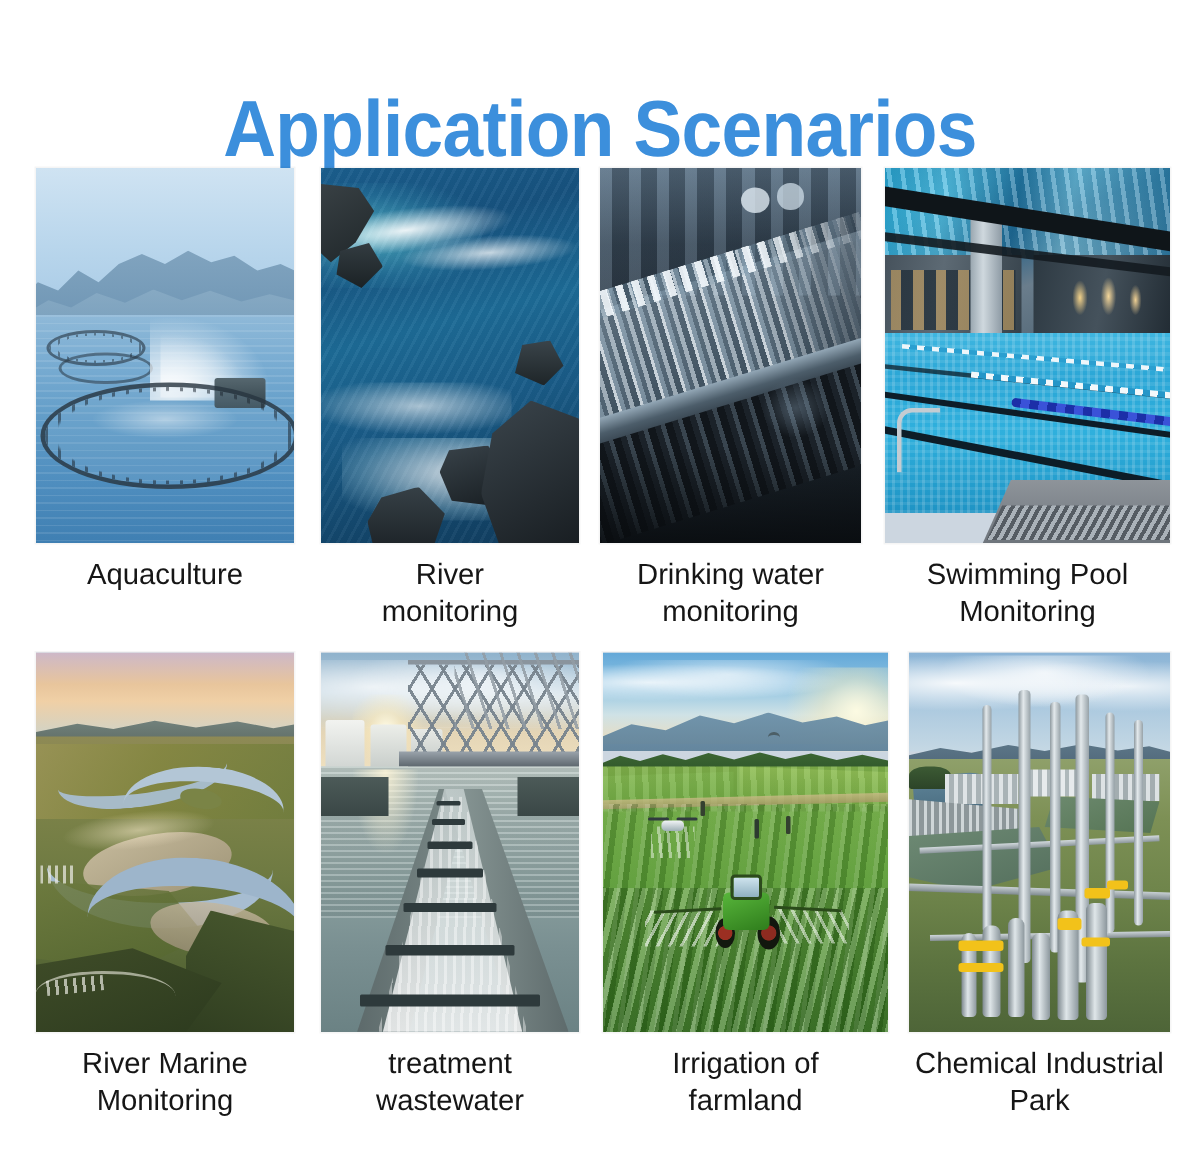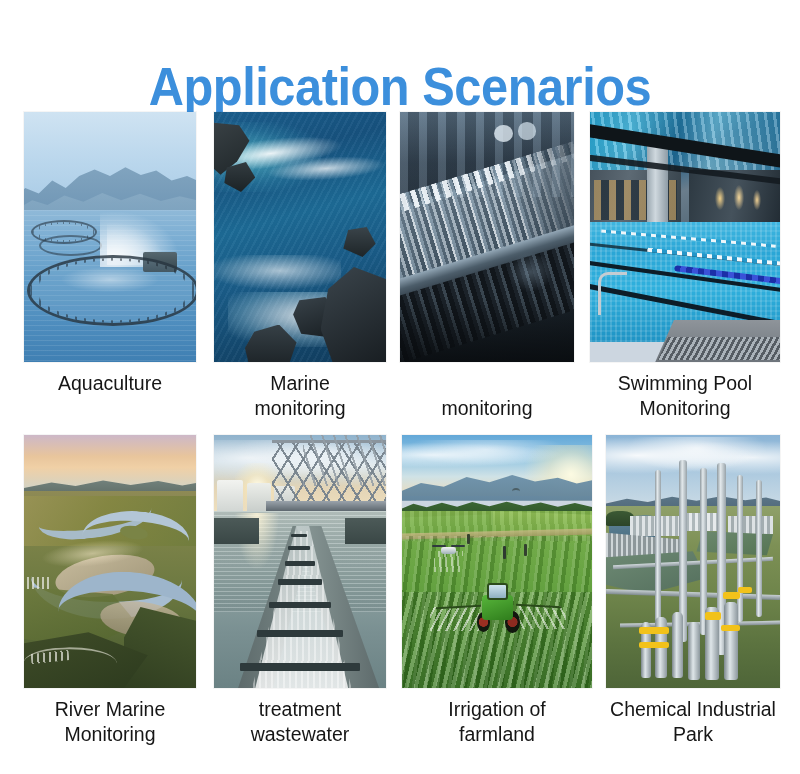--- a/index.html
+++ b/index.html
@@ -508,42 +508,42 @@
         <div class="lyr mr-foam3"></div>
         <div class="lyr mr-foam4"></div>
         <div class="lyr mr-rock-a"></div>
         <div class="lyr mr-rock-b"></div>
         <div class="lyr mr-rock-f"></div>
         <div class="lyr mr-rock-c"></div>
         <div class="lyr mr-rock-e"></div>
         <div class="lyr mr-rock-d"></div>
       </div>
       <div class="caption">
-        <span>Marine</span><br>
+        <span>River</span><br>
         <span>monitoring</span>
       </div>
     </div>
 
     <div class="cell cell-3">
       <div class="photo">
         <div class="lyr dw-bg"></div>
         <div class="lyr dw-blur"></div>
         <div class="lyr dw-blur2"></div>
         <div class="lyr dw-hi1"></div>
         <div class="lyr dw-hi2"></div>
         <div class="lyr dw-band"></div>
         <div class="lyr dw-bottles"></div>
         <div class="lyr dw-caps"></div>
         <div class="lyr dw-rail"></div>
         <div class="lyr dw-conv"></div>
         <div class="lyr dw-glow"></div>
         <div class="lyr dw-dark"></div>
       </div>
       <div class="caption">
-        <br>
+        <span>Drinking water</span><br>
         <span>monitoring</span>
       </div>
     </div>
 
     <div class="cell cell-4">
       <div class="photo">
         <div class="lyr sp-top"></div>
         <div class="lyr sp-refl"></div>
         <div class="lyr sp-refl2"></div>
         <div class="lyr sp-wallL"></div>

